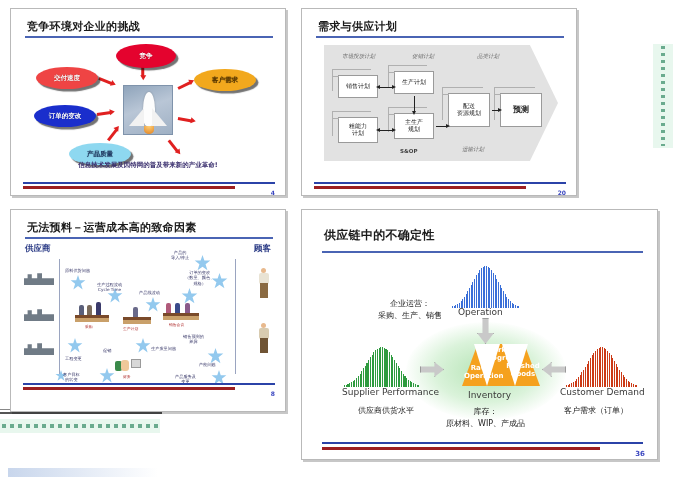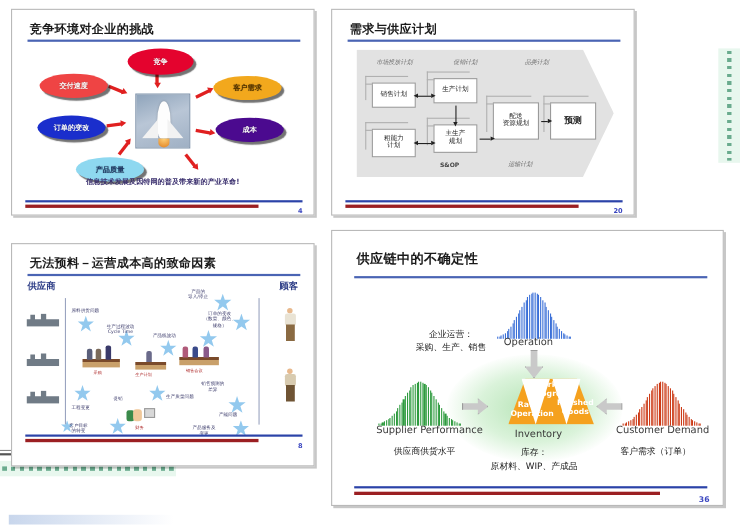--- a/index.html
+++ b/index.html
@@ -37,21 +37,21 @@
 
   
   .slide {
     position: absolute; background: #ffffff;
     border: 1px solid #b9b9b9;
     box-shadow: 2px 2px 0 rgba(0,0,0,0.22);
     overflow: hidden;
   }
   .s1 { left: 10px;  top: 8px;   width: 276px; height: 188px; }
   .s2 { left: 301px; top: 8px;   width: 276px; height: 188px; }
-  .s3 { left: 10px;  top: 209px; width: 276px; height: 203px; margin-top: 12px; }
+  .s3 { left: 10px;  top: 209px; width: 276px; height: 203px; }
   .s4 { left: 301px; top: 209px; width: 357px; height: 251px; }
 
   .stitle {
     position: absolute; left: 16px; top: 10px;
     color: #1a1a1a; font-weight: bold; letter-spacing: .3px;
     white-space: nowrap;
   }
   .s1 .stitle, .s2 .stitle, .s3 .stitle { font-size: 11px; }
   .s4 .stitle { left: 22px; top: 17px; font-size: 12px; }
 
@@ -247,23 +247,20 @@
       <span>竞争</span>
     </div>
     <div class="oval" style="left:25px; top:58px; width:62px; height:22px; background:#ef4444;">
       <span>交付速度</span>
     </div>
     <div class="oval" style="left:23px; top:96px; width:62px; height:22px; background:#1a2ecc;">
       <span>订单的变改</span>
     </div>
     <div class="oval" style="left:183px; top:60px; width:62px; height:22px; background:#f2a81d; color:#5a3800;">
       <span>客户需求</span>
-    </div>
-    <div class="oval" style="left:185px; top:98px; width:62px; height:22px; background:#4b0a8f;">
-      <span>成本</span>
     </div>
     <div class="oval" style="left:58px; top:134px; width:62px; height:22px; background:#8ed8f0; color:#203a66;">
       <span>产品质量</span>
     </div>
 
     <div class="caption-1">信息技术发展及因特网的普及带来新的产业革命!</div>
     <div class="rule-bot-blue"></div>
     <div class="rule-bot-red"></div>
     <div class="pageno">4</div>
   </div>

